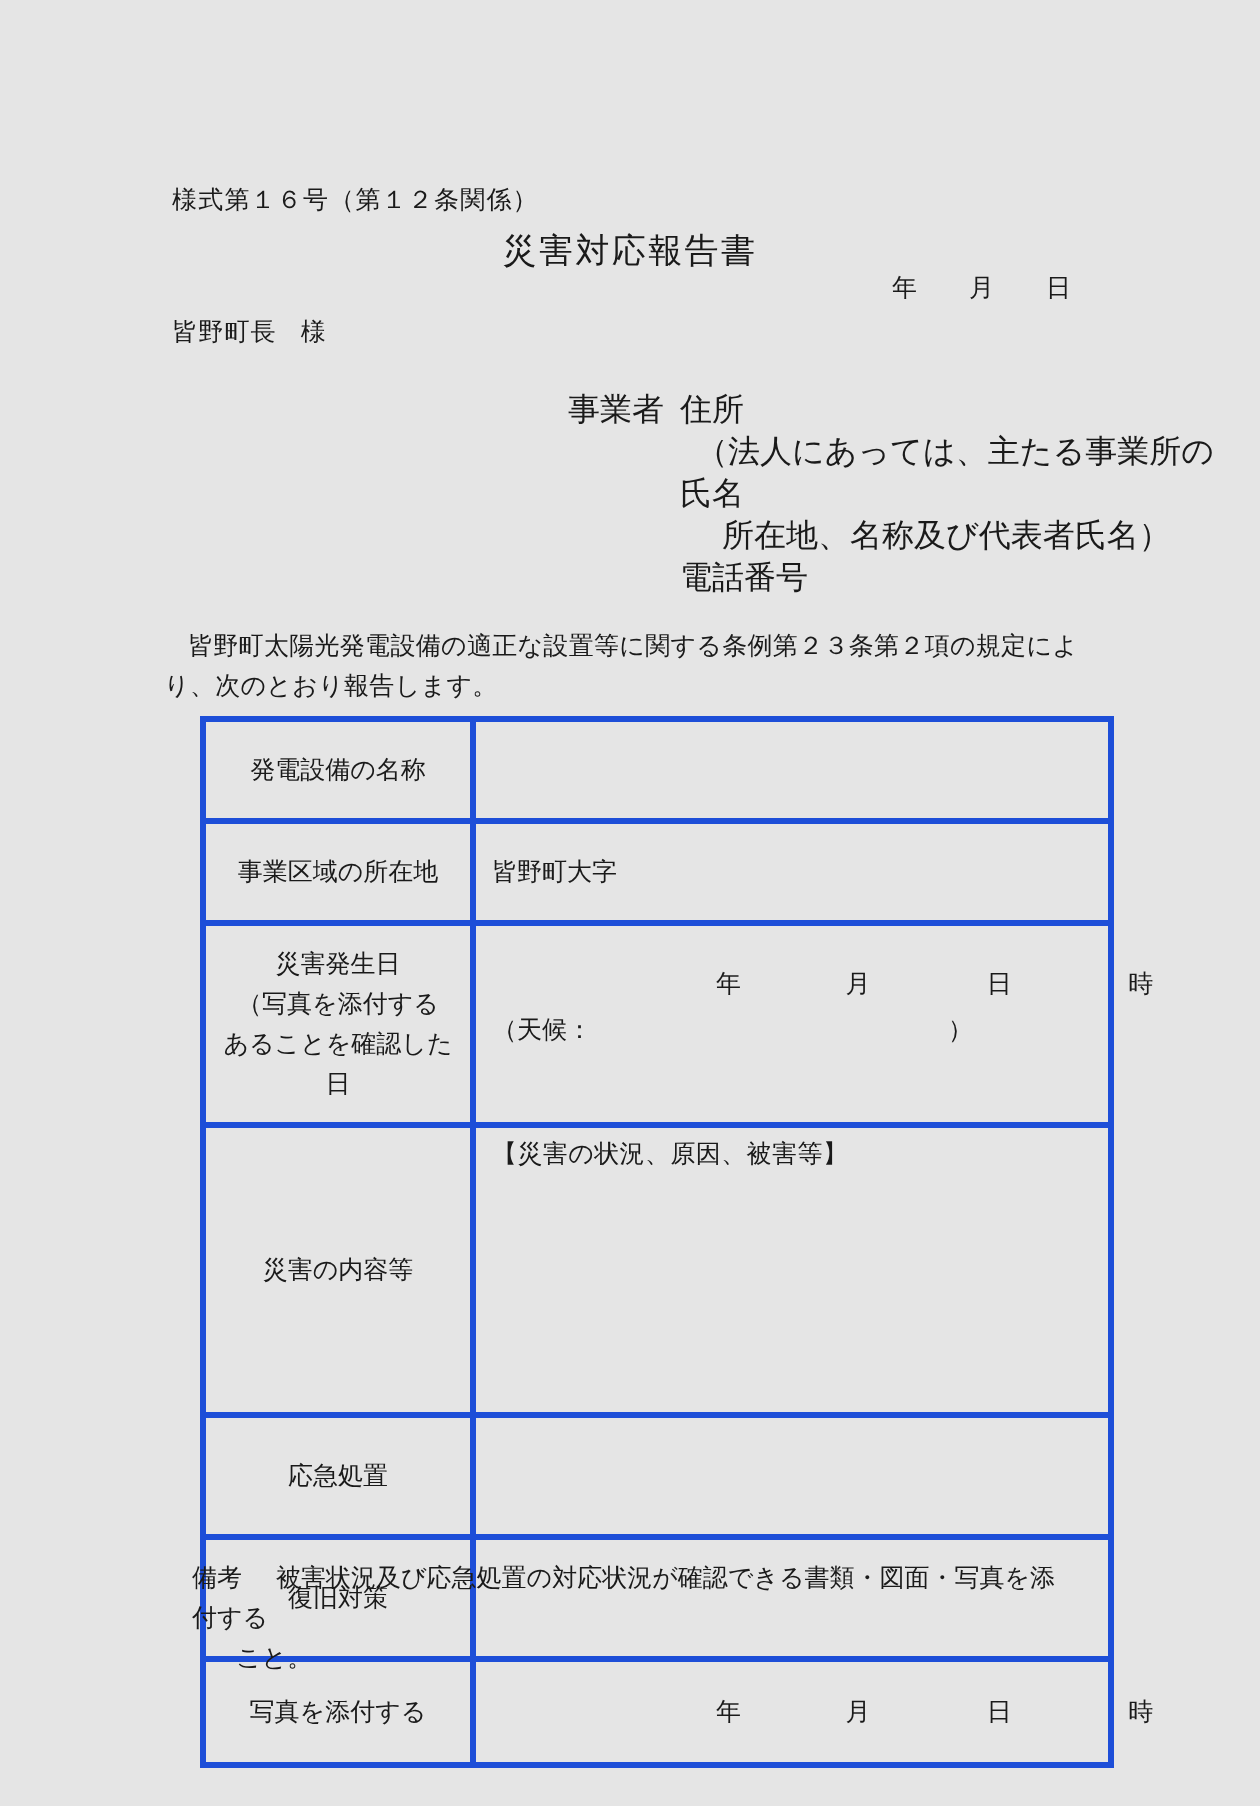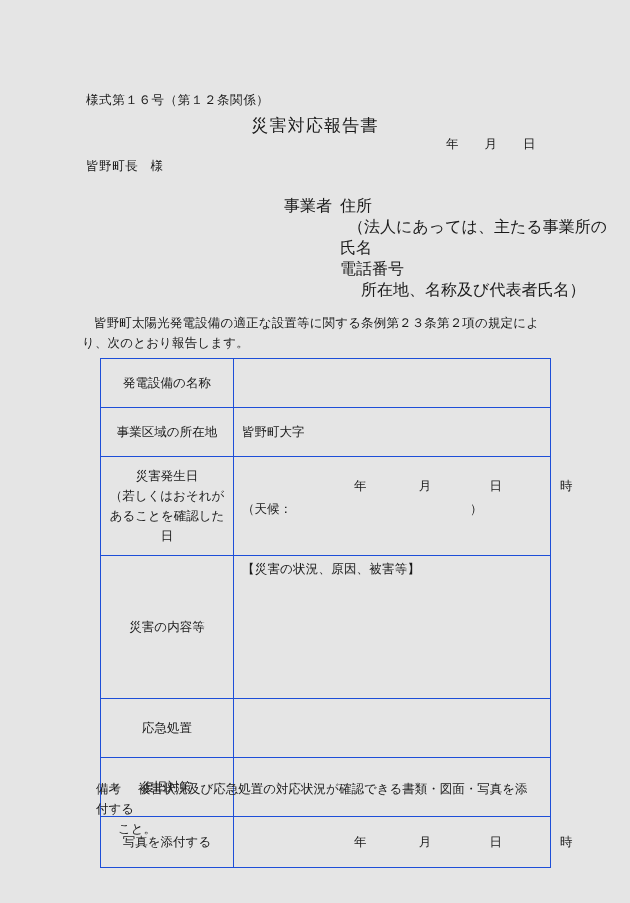--- a/index.html
+++ b/index.html
@@ -102,21 +102,21 @@
   
   .form-table {
     position: absolute;
     left: 100px;
     top: 358px;
     width: 428px;
     border-collapse: collapse;
     table-layout: fixed;
   }
   .form-table td {
-    border: 1px solid #1d4ed8;
+    border: 3px solid #1d4ed8;
     font-size: 12.5px;
     padding: 0;
     vertical-align: middle;
   }
   .form-table td.label-cell {
     width: 128px;
     text-align: center;
     line-height: 20px;
     padding: 4px 2px;
   }
@@ -206,44 +206,44 @@
   </div>
 
   <div class="operator">
     <div class="row">
       <span class="label">事業者</span><span>住所</span>
     </div>
     <div class="row indent2">（法人にあっては、主たる事業所の</div>
     <div class="row indent1">
       <span>氏名</span>
     </div>
+    <div class="row indent3">所在地、名称及び代表者氏名）</div>
     <div class="row indent1">
       <span>電話番号</span>
     </div>
-    <div class="row indent3">所在地、名称及び代表者氏名）</div>
   </div>
 
   <div class="lead">皆野町太陽光発電設備の適正な設置等に関する条例第２３条第２項の規定により、次のとおり報告します。</div>
 
   <table class="form-table">
     <tbody>
       <tr class="row-name">
         <td class="label-cell">発電設備の名称</td>
         <td class="value-cell"></td>
       </tr>
 
       <tr class="row-area">
         <td class="label-cell">事業区域の所在地</td>
         <td class="value-cell mid">皆野町大字</td>
       </tr>
 
       <tr class="row-occur">
         <td class="label-cell">
           <div>災害発生日</div>
-          <div>（若しくはおそれが</div>
+          <div>（写真を添付する</div>
           <div>あることを確認した</div>
           <div>日</div>
         </td>
         <td class="value-cell">
           <div class="dt-line">
             <span class="s1"></span><span>年</span><span class="s2"></span><span>月</span><span class="s3"></span><span>日</span><span class="s3"></span><span>時</span>
           </div>
           <div class="weather-line">
             <span>（天候：</span><span class="fill"></span><span>）</span>
           </div>

